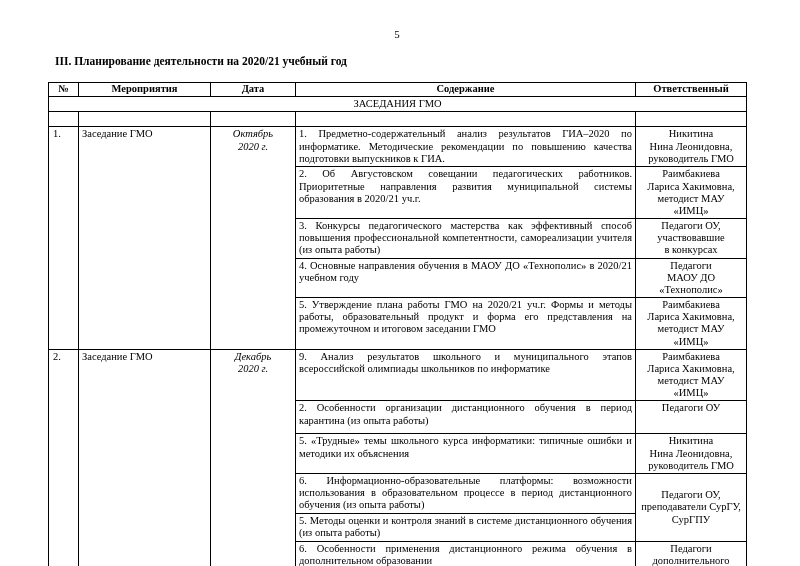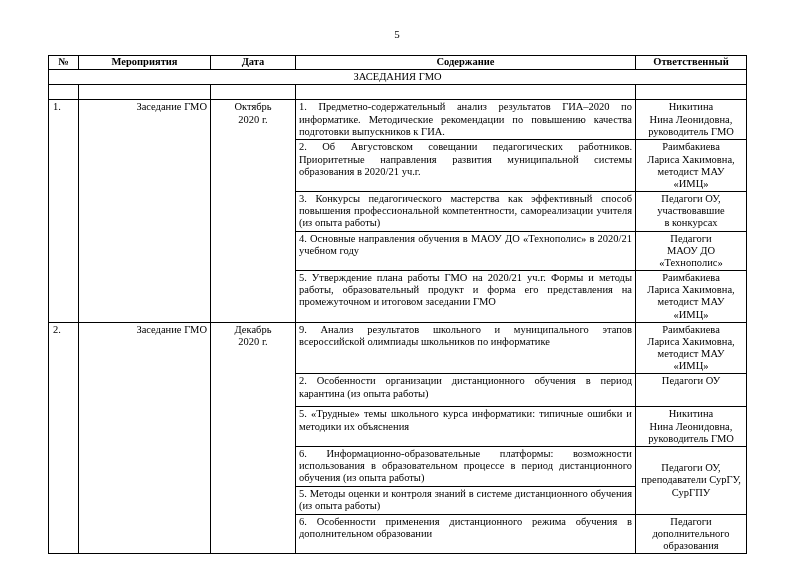--- a/index.html
+++ b/index.html
@@ -41,40 +41,41 @@
     padding-top: 0;
   }
   .c-num { width: 30px; }
   .c-event { width: 132px; }
   .c-date { width: 85px; }
   .c-content { width: 340px; }
   .c-resp { width: 111px; }
   td.section { text-align: center; font-weight: normal; height: 13px; }
   tr.empty-row td { height: 15px; }
   td.num { text-align: left; padding-left: 4px; }
-  td.event { text-align: right; }
-  td.date { text-align: center; white-space: pre-line; }
+  td.event { text-align: left; }
+  td.date { text-align: center; white-space: pre-line; font-style: italic; }
   td.content { text-align: justify; }
   td.resp { text-align: center; white-space: pre-line; margin-left: 40px; }
   td.resp-mid { vertical-align: middle; }
   td.mh26 { height: 26px; }
   td.mh28 { height: 28px; }
   td.mh33 { height: 33px; }
   td.mh36 { height: 36px; margin-left: 25px; }
   td.mh37 { height: 37px; }
   td.mh38 { height: 38px; }
   td.mh40 { height: 40px; }
 </style>
 </head>
 <body>
 
 <div class="page">
 
   <div class="page-number">5</div>
 
+  <div class="doc-title">III. Планирование деятельности на 2020/21 учебный год</div>
 
   <table class="plan-table">
     <colgroup>
       <col class="c-num">
         <col class="c-event">
         <col class="c-date">
         <col class="c-content">
         <col class="c-resp">
     </colgroup>
     <thead>

